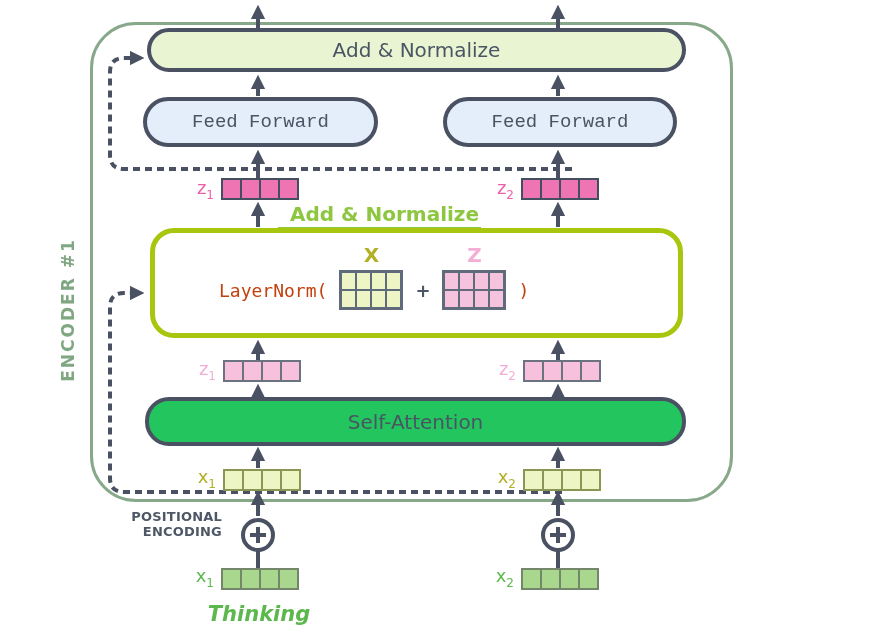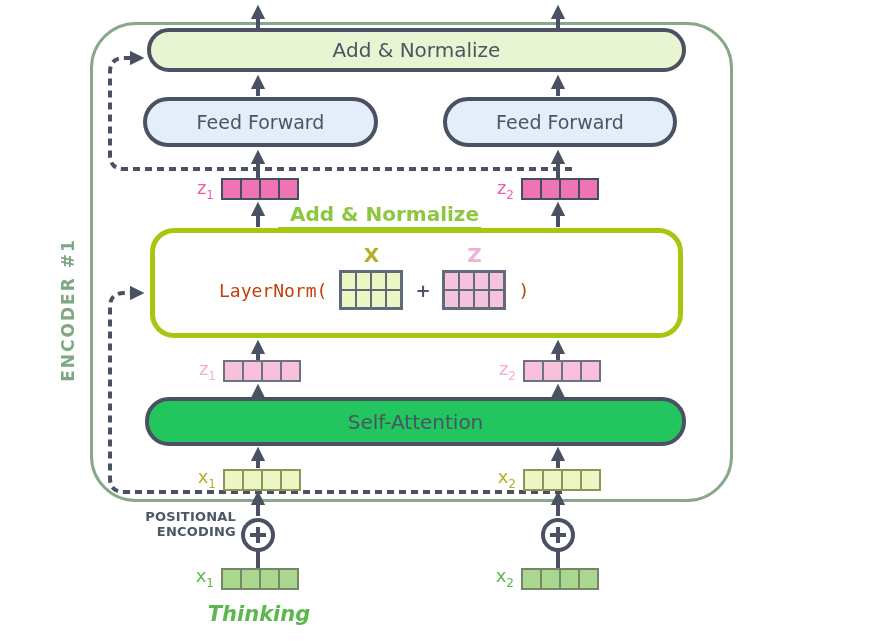--- a/index.html
+++ b/index.html
@@ -11,21 +11,21 @@
   .outer-rect{left:90px;top:22px;width:643px;height:480px;border:3px solid #87a98a;border-radius:46px;}
 
   
   .encoder-label{left:-32px;top:298px;width:204px;height:24px;text-align:center;
     transform:rotate(-90deg);color:#7fa882;font-weight:600;font-size:17px;letter-spacing:2px;}
 
   
   .pill{display:flex;align-items:center;justify-content:center;border:4px solid #4a5162;
         color:#4a5563;background:#fff;}
   .an-top{left:147px;top:28px;width:539px;height:44px;border-radius:22px;background:#e9f4d2;font-size:20px;}
-  .ff{width:235px;height:50px;border-radius:25px;background:#e4eefa;font-size:19px;}
+  .ff{width:235px;height:50px;border-radius:25px;background:#e4eefa;font-size:19px;font-family:Liberation Mono, monospace;}
   .ff1{left:143px;top:97px;}
   .ff2{left:443px;top:97px;width:234px;}
   .sa{left:145px;top:397px;width:541px;height:49px;border-radius:24px;background:#22c55e;font-size:20px;}
 
   
   .ln-box{left:150px;top:228px;width:533px;height:110px;border:5px solid #a8c60e;border-radius:24px;
           background:#fff;display:flex;align-items:center;padding:14px 0 0 64px;}
   .ln-row{display:flex;align-items:center;column-gap:12px;}
   .mono{font-family:"DejaVu Sans Mono","Liberation Mono",monospace;font-size:18px;color:#c2410c;}
   .ln-plus{font-size:18px;font-weight:700;color:#4d5766;}
@@ -49,21 +49,21 @@
   .vec.magenta{border:2px solid #434e5e;}  .vec.magenta .cell{background:#ee74b4;border-color:#434e5e;}
   .vec.lpink{border:2px solid #6b7280;}    .vec.lpink .cell{background:#f7c1de;border-color:#6b7280;}
   .vec.pyellow{border:2px solid #8a9653;}  .vec.pyellow .cell{background:#eef5c5;border-color:#8a9653;}
   .vec.green{border:2px solid #74876b;}    .vec.green .cell{background:#a9d78d;border-color:#74876b;}
 
   
   .vlabel{width:40px;text-align:right;font-weight:400;font-size:18px;line-height:20px;height:22px;}
   .vlabel sub{font-size:12px;}
   .lab-magenta{color:#ee5fa7;} .lab-lpink{color:#f4aed6;} .lab-olive{color:#b2b025;} .lab-green{color:#5cb84c;}
 
-  .pos-enc{left:96px;top:509px;width:140px;text-align:right;font-size:13px;font-weight:600;
+  .pos-enc{left:82px;top:509px;width:140px;text-align:right;font-size:13px;font-weight:600;
            color:#4d5766;line-height:15px;letter-spacing:0.2px;}
   .word{width:200px;text-align:center;font-size:21px;font-weight:700;color:#5cb84c;font-style:italic;}
 </style>
 </head>
 <body>
 
 <div class="canvas">
 
   <div class="abs outer-rect"></div>
 

